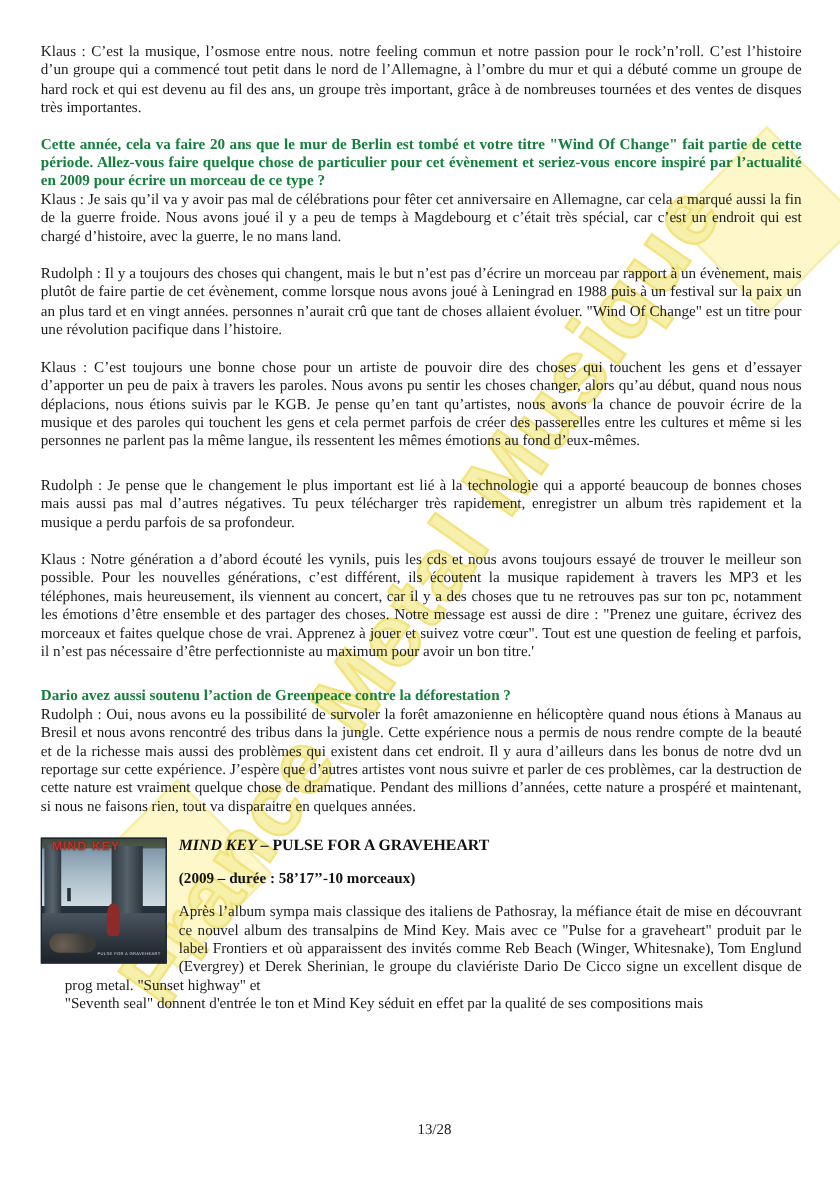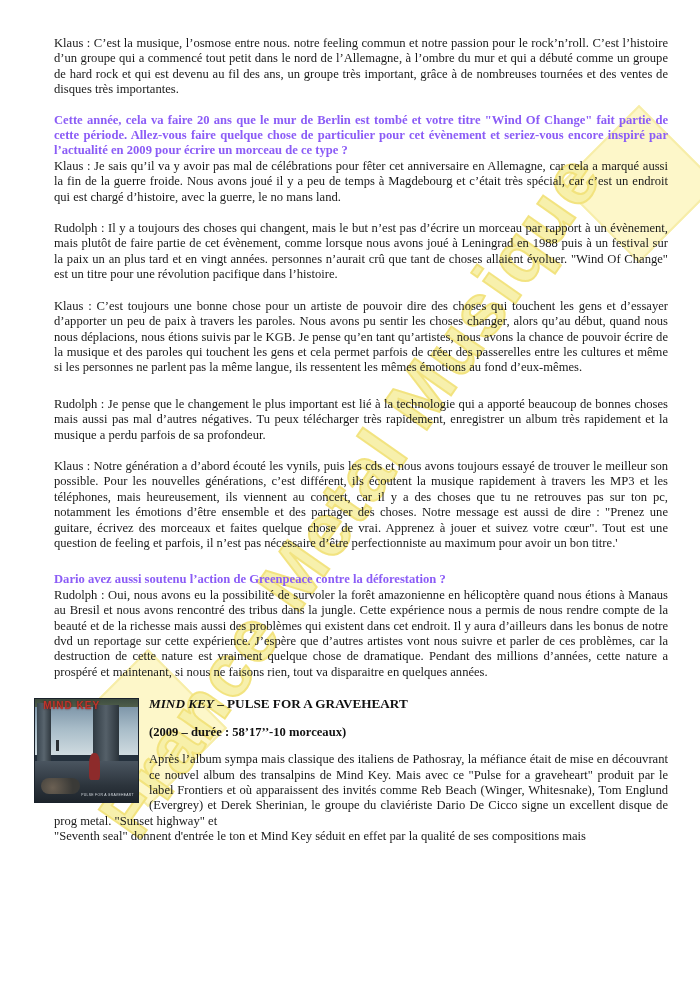--- a/index.html
+++ b/index.html
@@ -53,38 +53,38 @@
     transform: rotate(45deg);
     border: 2px solid #f6eb9a;
   }
   .wm-shape.s1 { left: 583px; top: 128px; }
   .wm-shape.s2 { left: 92px;  top: 672px; }
 
   
   .content {
     position: relative;
     z-index: 2;
-    padding: 36px 32px 0 54px;
+    padding: 36px 32px 0 34px;
   }
   p.para {
     margin: 0;
     font-size: 12.6px;
     line-height: 15.4px;
     text-align: justify;
     text-justify: inter-word;
     color: #1a1a1a;
   }
   p.para + p.para { margin-top: 16px; }
   .q {
     font-weight: 700;
     font-size: 12.6px;
     line-height: 15.4px;
     text-align: justify;
     margin: 0;
-    color: #8b5cf6;
+    color: #15803d;
   }
   .spacer-md { height: 15px; }
   .spacer-lg { height: 21px; }
 
   
   .review {
     position: relative;
     z-index: 2;
     margin-top: 16px;
     padding: 0 32px 0 34px;
@@ -250,14 +250,15 @@
 
     <p class="rev-sub">(2009 – durée : 58’17’’-10 morceaux)</p>
 
     <p class="rev-body"> Après l’album sympa mais classique des italiens de Pathosray, la méfiance était de mise en découvrant ce nouvel album des transalpins de Mind Key. Mais avec ce "Pulse for a graveheart" produit par le label Frontiers et où apparaissent des invités comme Reb Beach (Winger, Whitesnake), Tom Englund (Evergrey) et Derek Sherinian, le groupe du claviériste Dario De Cicco signe  un excellent disque de prog metal. "Sunset highway" et</p>
 
     <div style="clear:both"></div>
 
     <p class="rev-body">"Seventh seal" donnent d'entrée le ton et Mind Key séduit en effet par la qualité de ses compositions mais</p>
   </div>
 
+  <div class="pagenum">13/28</div>
 
 </div>
 
 </body></html>

